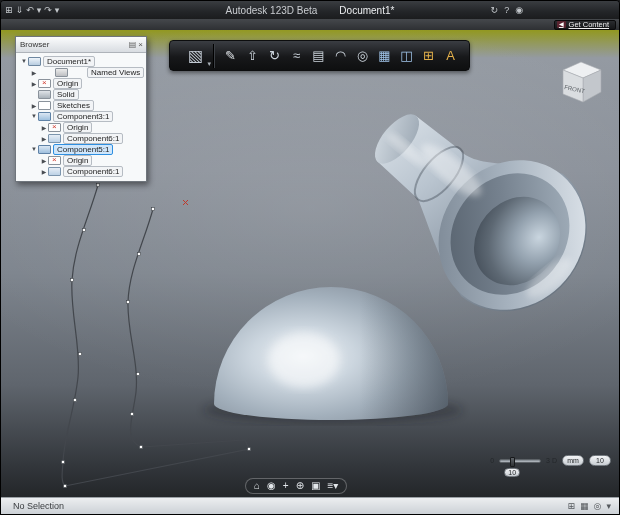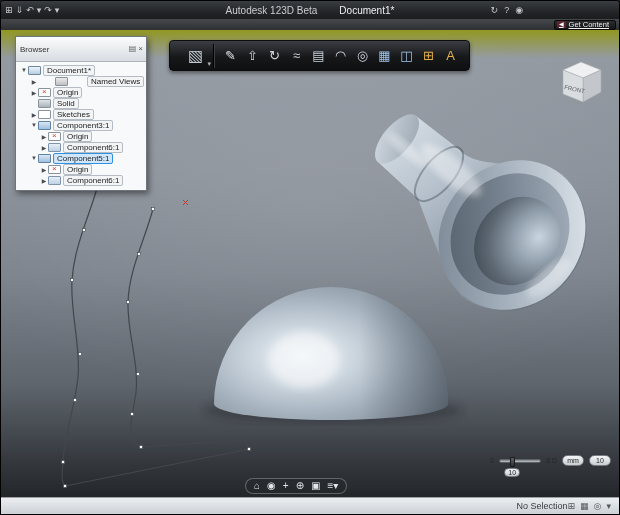--- a/index.html
+++ b/index.html
@@ -36,21 +36,21 @@
   .toolbar{position:absolute;left:168px;top:10px;height:31px;display:flex;align-items:center;gap:1px;
            padding:0 8px;border-radius:4px;border:1px solid #0c0d0e;
            background:linear-gradient(#3a3d42,#17181a 55%,#0e0f10);box-shadow:0 2px 4px rgba(0,0,0,.45);}
   .tbi{width:21px;height:24px;line-height:24px;text-align:center;font-size:13px;color:#ccd4dc;cursor:pointer;}
   .tbi.menu{width:36px;font-size:16px;margin-right:5px;border-right:1px solid #000;box-shadow:1px 0 0 #3c4045;position:relative;}
   .tbi.menu::after{content:"▾";font-size:7px;color:#aab1b8;position:absolute;right:2px;bottom:1px;line-height:7px;}
 
   
   .browser{position:absolute;left:14px;top:6px;width:132px;background:#f7f9fa;border:1px solid #6f757c;
            box-shadow:2px 3px 6px rgba(0,0,0,.45);font-size:8px;}
-  .b-head{height:25px;display:flex;align-items:center;background:linear-gradient(#fbfcfd,#d8dce1);
+  .b-head{height:16px;display:flex;align-items:center;background:linear-gradient(#fbfcfd,#d8dce1);
           border-bottom:1px solid #aeb3b9;color:#333;}
   .b-title{flex:1;padding-left:4px;font-size:8px;}
   .b-ctrl{display:flex;gap:2px;padding-right:3px;}
   .b-ctrl span{font-size:8px;color:#555;cursor:pointer;line-height:10px;}
   .b-body{padding:2px 2px 4px 2px;}
   .trow{display:flex;align-items:center;height:10px;margin:1px 0;cursor:default;}
   .arr{width:8px;flex:none;font-size:6px;color:#4a4e53;text-align:center;cursor:pointer;}
   .ti{flex:none;width:13px;height:9px;border:1px solid #8a929b;border-radius:1px;
       background:linear-gradient(#f2f5f8,#c4ccd4);margin-right:2px;position:relative;}
   .ti.ic-doc{background:linear-gradient(#eef4fa,#b8cde0);border-color:#6e87a0;}
@@ -83,21 +83,21 @@
   .u-btn{height:11px;min-width:22px;font-size:7px;color:#24272a;background:linear-gradient(#f3f4f6,#c9ced3);
          border:1px solid #777d83;border-radius:6px;padding:0 4px;cursor:pointer;
          font-family:"Liberation Sans","DejaVu Sans",sans-serif;}
   .u-row2{margin-left:14px;margin-top:2px;}
   .u-val{display:inline-block;min-width:16px;text-align:center;background:linear-gradient(#f3f4f6,#c9ced3);
          border:1px solid #777d83;border-radius:5px;font-size:7px;padding:0 3px;}
 
   
   .statusbar{height:17px;flex:none;display:flex;align-items:center;background:linear-gradient(#eceef0,#ccd1d6);
              border-top:1px solid #9aa0a5;color:#3a3d40;font-size:9px;}
-  .sb-text{flex:1;text-align:right;}
+  .sb-text{flex:1;text-align:left;margin-left:12px;}
   .sb-icons{display:flex;gap:5px;padding-right:8px;}
   .sbi{font-size:9px;color:#55595d;cursor:pointer;}
 </style>
 </head>
 <body>
 
 <div class="window">
 
   <div class="titlebar">
     <div class="tb-left">

